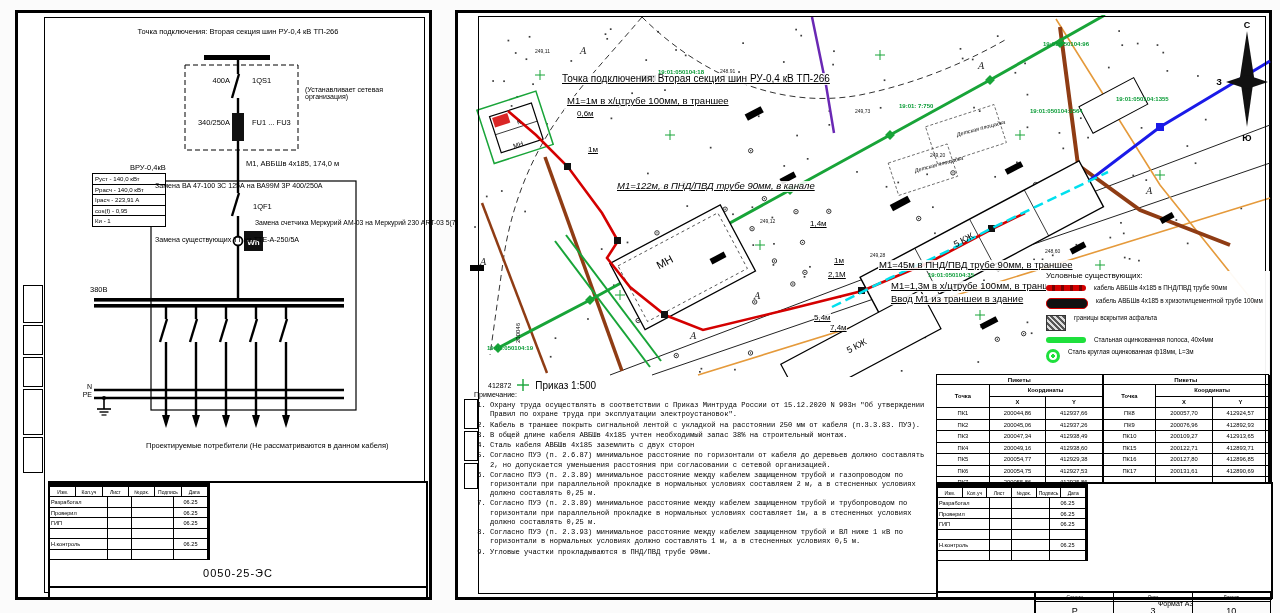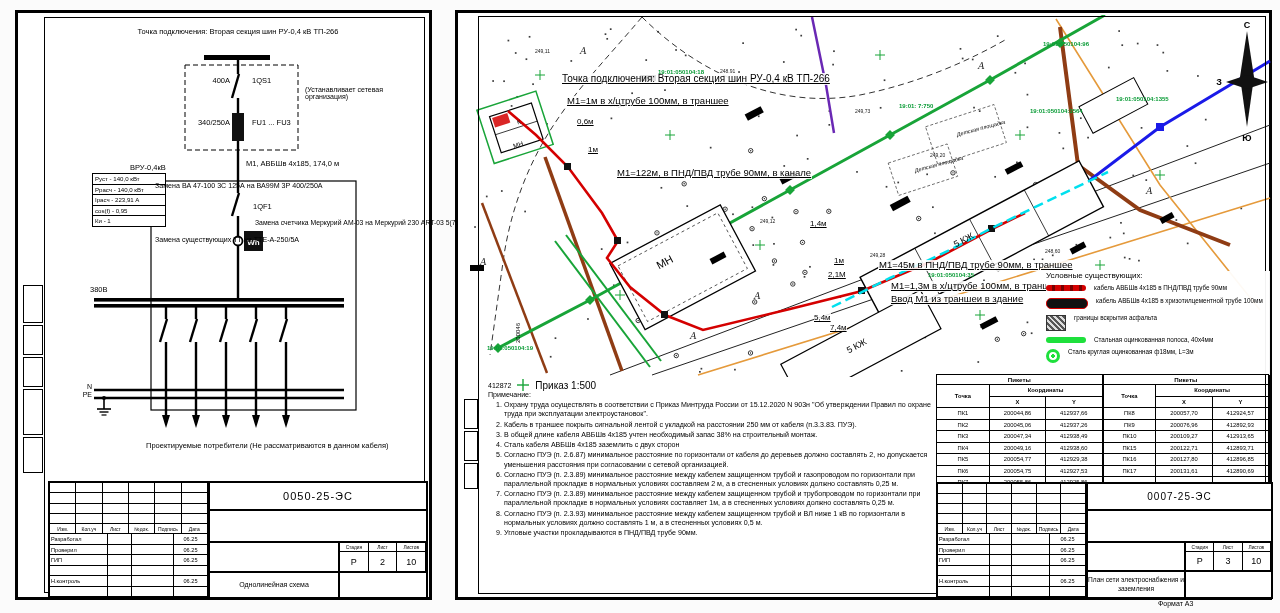--- a/index.html
+++ b/index.html
@@ -11,21 +11,21 @@
   .ctr{text-align:center;}
   .rt{text-align:right;}
   .red{color:#f00000;}
   .callout{position:absolute;font-size:9.5px;color:#000;background:rgba(255,255,255,.88);
            text-decoration:underline;white-space:nowrap;line-height:1.15;padding:0 1px;}
   .dim{position:absolute;font-size:8px;background:rgba(255,255,255,.85);text-decoration:underline;white-space:nowrap;}
   .cad{position:absolute;font-size:6px;font-weight:bold;color:#089B35;white-space:nowrap;}
   .bigbl{position:absolute;font-size:10px;color:#000;white-space:nowrap;}
   .zone{position:absolute;font-size:9px;font-style:italic;font-family:"DejaVu Serif",serif;color:#222;}
   
-  .tblock{position:absolute;border:2px solid #000;box-sizing:border-box;background:#fff;display:flex;}
+  .tblock{position:absolute;border:2px solid #000;box-sizing:border-box;background:#fff;display:flex;flex-direction:column;}
   .tb-left{border-right:2px solid #000;box-sizing:border-box;display:flex;flex-direction:column;}
   .tb-right{flex:1;display:flex;flex-direction:column;box-sizing:border-box;}
   .tb-blank-rows{flex:1;display:flex;flex-direction:column;}
   .tb-blank-rows>div{flex:1;display:flex;}
   .tb-blank-rows>div>div{flex:1;border-right:1px solid #000;border-bottom:1px solid #000;}
   .tb-headrow{display:flex;height:10px;}
   .tb-headrow>div{border-right:1px solid #000;border-bottom:1px solid #000;font-size:5px;
       overflow:hidden;text-align:center;line-height:10px;box-sizing:border-box;}
   .tb-rows{display:flex;flex-direction:column;}
   .tb-row{display:flex;height:10.5px;}
@@ -51,21 +51,21 @@
   .tb-caption-side{flex:1;}
   
   .legend{position:absolute;background:rgba(255,255,255,.95);}
   .legend-title{font-size:8px;color:#000;margin-bottom:4px;}
   .lg-row{display:flex;align-items:flex-start;margin-bottom:5px;}
   .lg-sym{width:40px;margin-right:8px;flex-shrink:0;margin-top:1px;}
   .lg-lbl{font-size:6.3px;line-height:1.2;color:#000;}
   
   .notes{position:absolute;font-size:7.1px;line-height:1.3;color:#000;}
   .notes ol{margin:1px 0 0 0;padding-left:16px;}
-  .notes li{margin-bottom:1px;}
+  .notes li{margin-bottom:1px;font-family:Liberation Mono, monospace;}
   
   .pik{border-collapse:collapse;font-size:5.8px;}
   .pik th,.pik td{border:1px solid #000;padding:0 2px;height:10.5px;text-align:center;white-space:nowrap;}
   .pik .pttl{font-size:6.2px;height:9px;}
   
   .sl{position:absolute;font-size:7.5px;color:#000;white-space:nowrap;}
   .param-table{position:absolute;border:1px solid #000;background:#fff;}
   .param-table>div{border-bottom:1px solid #000;font-size:6.1px;line-height:9.6px;padding:0 2px;white-space:nowrap;}
   .param-table>div:last-child{border-bottom:none;}
   .sidecells{position:absolute;display:flex;flex-direction:column;}
@@ -650,23 +650,23 @@
 
     <div class="frame" style="left:20px;top:3px;right:3px;bottom:3px;"></div>
     <div class="sidecells" style="left:6px;top:386px;">
       <div style="width:12px;height:28px;"></div>
       <div style="width:12px;height:28px;"></div>
       <div style="width:12px;height:24px;"></div>
     </div>
 
     <div class="callout" style="left:103px;top:60px;font-size:10px;">Точка подключения: Вторая секция шин РУ-0,4 кВ ТП-266</div>
     <div class="callout" style="left:108px;top:83px;">М1=1м в х/цтрубе 100мм, в траншее</div>
-    <div class="dim" style="left:106px;top:104px;padding-left:13px;">0,6м</div>
+    <div class="dim" style="left:106px;top:96px;padding-left:13px;">0,6м</div>
     <div class="dim" style="left:130px;top:132px;">1м</div>
-    <div class="callout pre" style="left:158px;top:155px;">М1=122м, в ПНД/ПВД трубе
+    <div class="callout pre" style="left:158px;top:168px;font-style:italic;">М1=122м, в ПНД/ПВД трубе
 90мм, в канале</div>
     <div class="dim" style="left:352px;top:206px;">1,4м</div>
     <div class="dim" style="left:376px;top:243px;">1м</div>
     <div class="dim" style="left:370px;top:257px;">2,1М</div>
     <div class="dim" style="left:356px;top:300px;">5,4м</div>
     <div class="dim" style="left:372px;top:310px;">7,4м</div>
     <div class="callout" style="left:420px;top:247px;">М1=45м в ПНД/ПВД трубе 90мм, в траншее</div>
     <div class="callout" style="left:432px;top:268px;">М1=1,3м в х/цтрубе 100мм, в траншее</div>
     <div class="callout" style="left:432px;top:281px;">Ввод М1 из траншеи в здание</div>
 
@@ -722,21 +722,21 @@
       <div class="lg-row">
         <div class="lg-sym" style="height:6px;background:#1ee03c;border-radius:3px;"></div>
         <div class="lg-lbl">Стальная оцинкованная полоса, 40х4мм</div>
       </div>
       <div class="lg-row">
         <div class="lg-sym" style="width:14px;height:14px;border:3px solid #1ee03c;border-radius:50%;box-sizing:border-box;background:radial-gradient(circle,#1ee03c 0 30%,#fff 32%);"></div>
         <div class="lg-lbl">Сталь круглая оцинкованная ф18мм, L=3м</div>
       </div>
     </div>
 
-    <div class="notes" style="left:30px;top:378px;width:452px;">
+    <div class="notes" style="left:16px;top:378px;width:452px;">
       <div>Примечание:</div>
       <ol>
 
       <li>Охрану труда осуществлять в соответствии с Приказ Минтруда России от 15.12.2020 N 903н "Об утверждении Правил по охране труда при эксплуатации электроустановок".</li>
           <li>Кабель в траншее покрыть сигнальной лентой с укладкой на расстоянии 250 мм от кабеля (п.3.3.83. ПУЭ).</li>
           <li>В общей длине кабеля АВБШв 4х185 учтен необходимый запас 38% на строительный монтаж.</li>
           <li>Сталь кабеля АВБШв 4х185 заземлить с двух сторон</li>
           <li>Согласно ПУЭ (п. 2.6.87) минимальное расстояние по горизонтали от кабеля до деревьев должно составлять 2, но допускается уменьшения расстояния при согласовании с сетевой организацией.</li>
           <li>Согласно ПУЭ (п. 2.3.89) минимальное расстояние между кабелем защищенном трубой и газопроводом по горизонтали при параллельной прокладке в нормальных условиях составляем 2 м, а в стесненных условиях должно составлять 0,25 м.</li>
           <li>Согласно ПУЭ (п. 2.3.89) минимальное расстояние между кабелем защищенном трубой и трубопроводом по горизонтали при параллельной прокладке в нормальных условиях составляет 1м, а в стесненных условиях должно составлять 0,25 м.</li>
@@ -933,21 +933,20 @@
           </div>
             <div class="tb-row">
             <div class="tb-role" style="width:52px;"></div>
             <div class="tb-c" style="width:22px;"></div>
             <div class="tb-c2" style="width:38px;"></div>
             <div class="tb-date"></div>
           </div>
           </div>
       </div>
       <div class="tb-right">
-        <div class="tb-doc" style="height:25px;font-size:10px;">0007-25-ЭС</div>
         <div class="tb-mid" style="height:30px;"></div>
         <div class="tb-staging" style="height:27px;">
           <div class="tb-stage-empty" style="width:96px;"></div>
           <div class="slv">
             <div class="slv-h">
               <div>Стадия</div>
               <div>Лист</div>
               <div>Листов</div>
             </div>
             <div class="slv-v" style="font-size:8px;">

